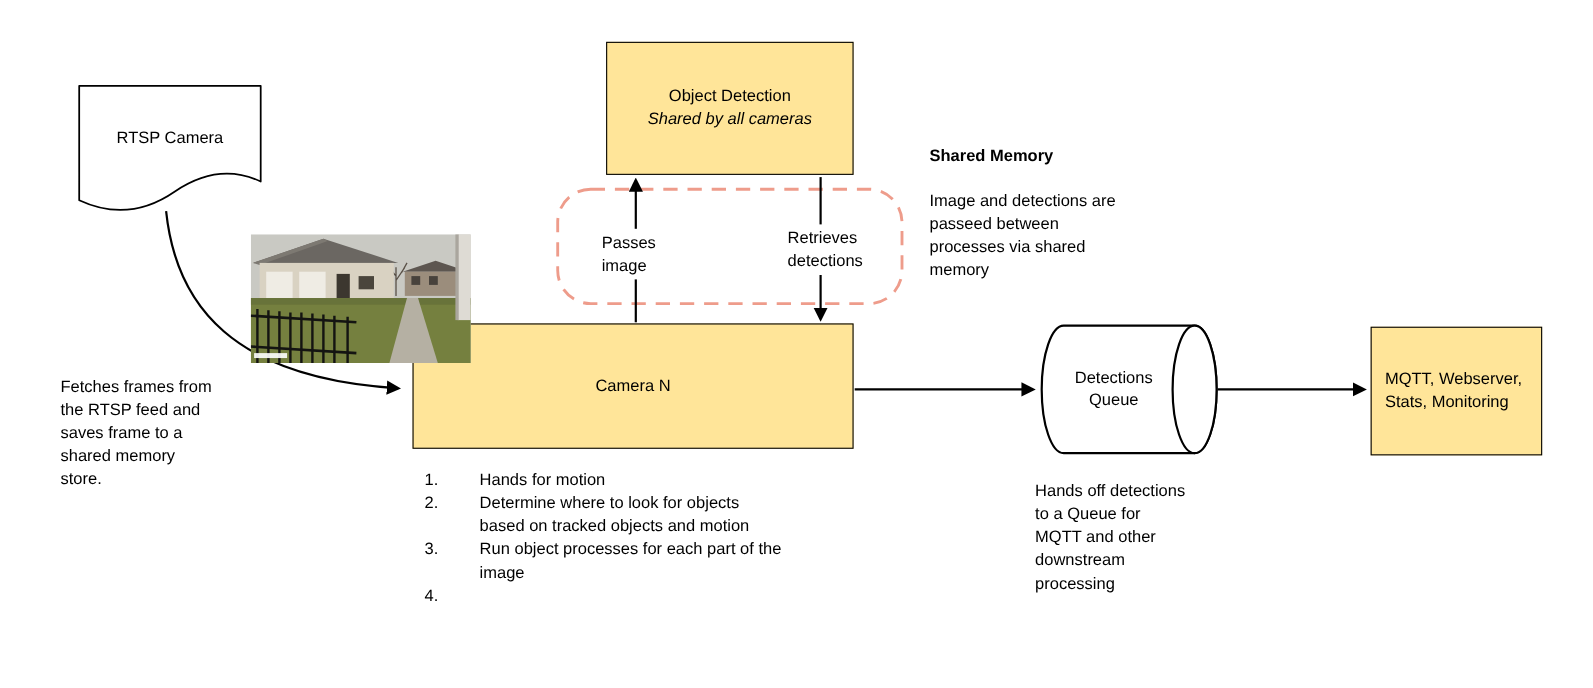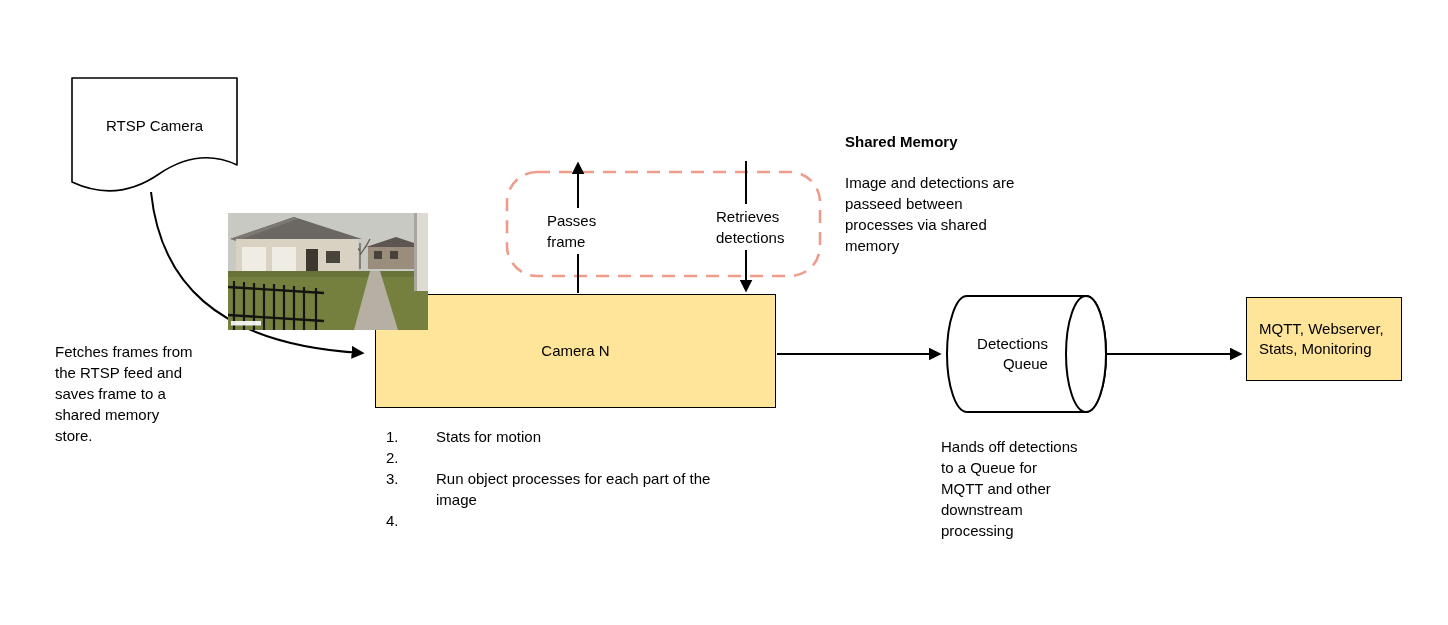--- a/index.html
+++ b/index.html
@@ -35,21 +35,21 @@
   .note {
     position: absolute;
     line-height: 1.4;
     white-space: pre-line;
   }
   .shape-label {
     position: absolute;
     display: flex;
     align-items: center;
     justify-content: center;
-    text-align: right;
+    text-align: center;
     line-height: 1.35;
     white-space: pre-line;
   }
   .edge-label {
     position: absolute;
     background: #ffffff;
     padding: 2px 4px;
     line-height: 1.4;
     white-space: pre-line;
   }
@@ -100,20 +100,24 @@
   </svg>
 
   <div class="shape-label" style="left:72px; top:80px; width:165px; height:92px;">RTSP Camera</div>
 
   <div class="note" style="left:55px; top:341px; width:168px;">Fetches frames from
 the RTSP feed and
 saves frame to a
 shared memory
 store.</div>
 
+  <div class="box" style="left:551px; top:38px; width:225px; height:121px;">
+    <div>Object Detection</div>
+    <div class="italic">Shared by all cameras</div>
+  </div>
 
   <div class="box" style="left:375px; top:294px; width:401px; height:114px;">
     <div>Camera N</div>
   </div>
 
   <div class="snapshot">
     <svg viewBox="0 0 200 117" width="200" height="117">
       <rect width="200" height="117" fill="#c9c9c3"></rect>
       <polygon points="138,34 168,24 198,34" fill="#5d5650"></polygon>
       <rect x="140" y="34" width="56" height="22" fill="#9b8d7c"></rect>
@@ -145,53 +149,55 @@
         <line x1="56" y1="72" x2="56" y2="117"></line>
         <line x1="66" y1="73" x2="66" y2="117"></line>
         <line x1="76" y1="74" x2="76" y2="117"></line>
         <line x1="88" y1="75" x2="88" y2="117"></line>
       </g>
       <rect x="3" y="108" width="30" height="4.5" fill="#ffffff" opacity="0.9"></rect>
     </svg>
   </div>
 
   <div class="edge-label" style="left:543px; top:208px;">Passes
-frame</div>
+image</div>
   <div class="edge-label" style="left:712px; top:204px;">Retrieves
 detections</div>
 
   <div class="abs" style="left:845px; top:131px; width:195px;">
     <div class="bold" style="line-height:1.4;">Shared Memory</div>
     <div style="line-height:1.4; white-space:pre-line;margin-top:20px;">Image and detections are
 passeed between
 processes via shared
 memory</div>
   </div>
 
   <div class="shape-label" style="left:955px; top:296px; width:115px; height:116px;">Detections
 Queue</div>
 
   <div class="note" style="left:941px; top:436px; width:175px;">Hands off detections
 to a Queue for
 MQTT and other
 downstream
 processing</div>
 
-  <div class="box left-text" style="left:1246px; top:297px; width:156px; height:84px; padding-left:12px; justify-content:center;">
+  <div class="box left-text" style="left:1246px; top:297px; width:156px; height:117px; padding-left:12px; justify-content:center;">
     <div style="white-space:pre-line;">MQTT, Webserver,
 Stats, Monitoring</div>
   </div>
 
   <div class="steps">
     <div class="step">
       <span class="step-num">1.</span>
-      <span class="step-text">Stats for motion</span>
+      <span class="step-text">Hands for motion</span>
     </div>
     <div class="step">
       <span class="step-num">2.</span>
+      <span class="step-text">Determine where to look for objects
+based on tracked objects and motion</span>
     </div>
     <div class="step">
       <span class="step-num">3.</span>
       <span class="step-text">Run object processes for each part of the
 image</span>
     </div>
     <div class="step">
       <span class="step-num">4.</span>
     </div>
   </div>

